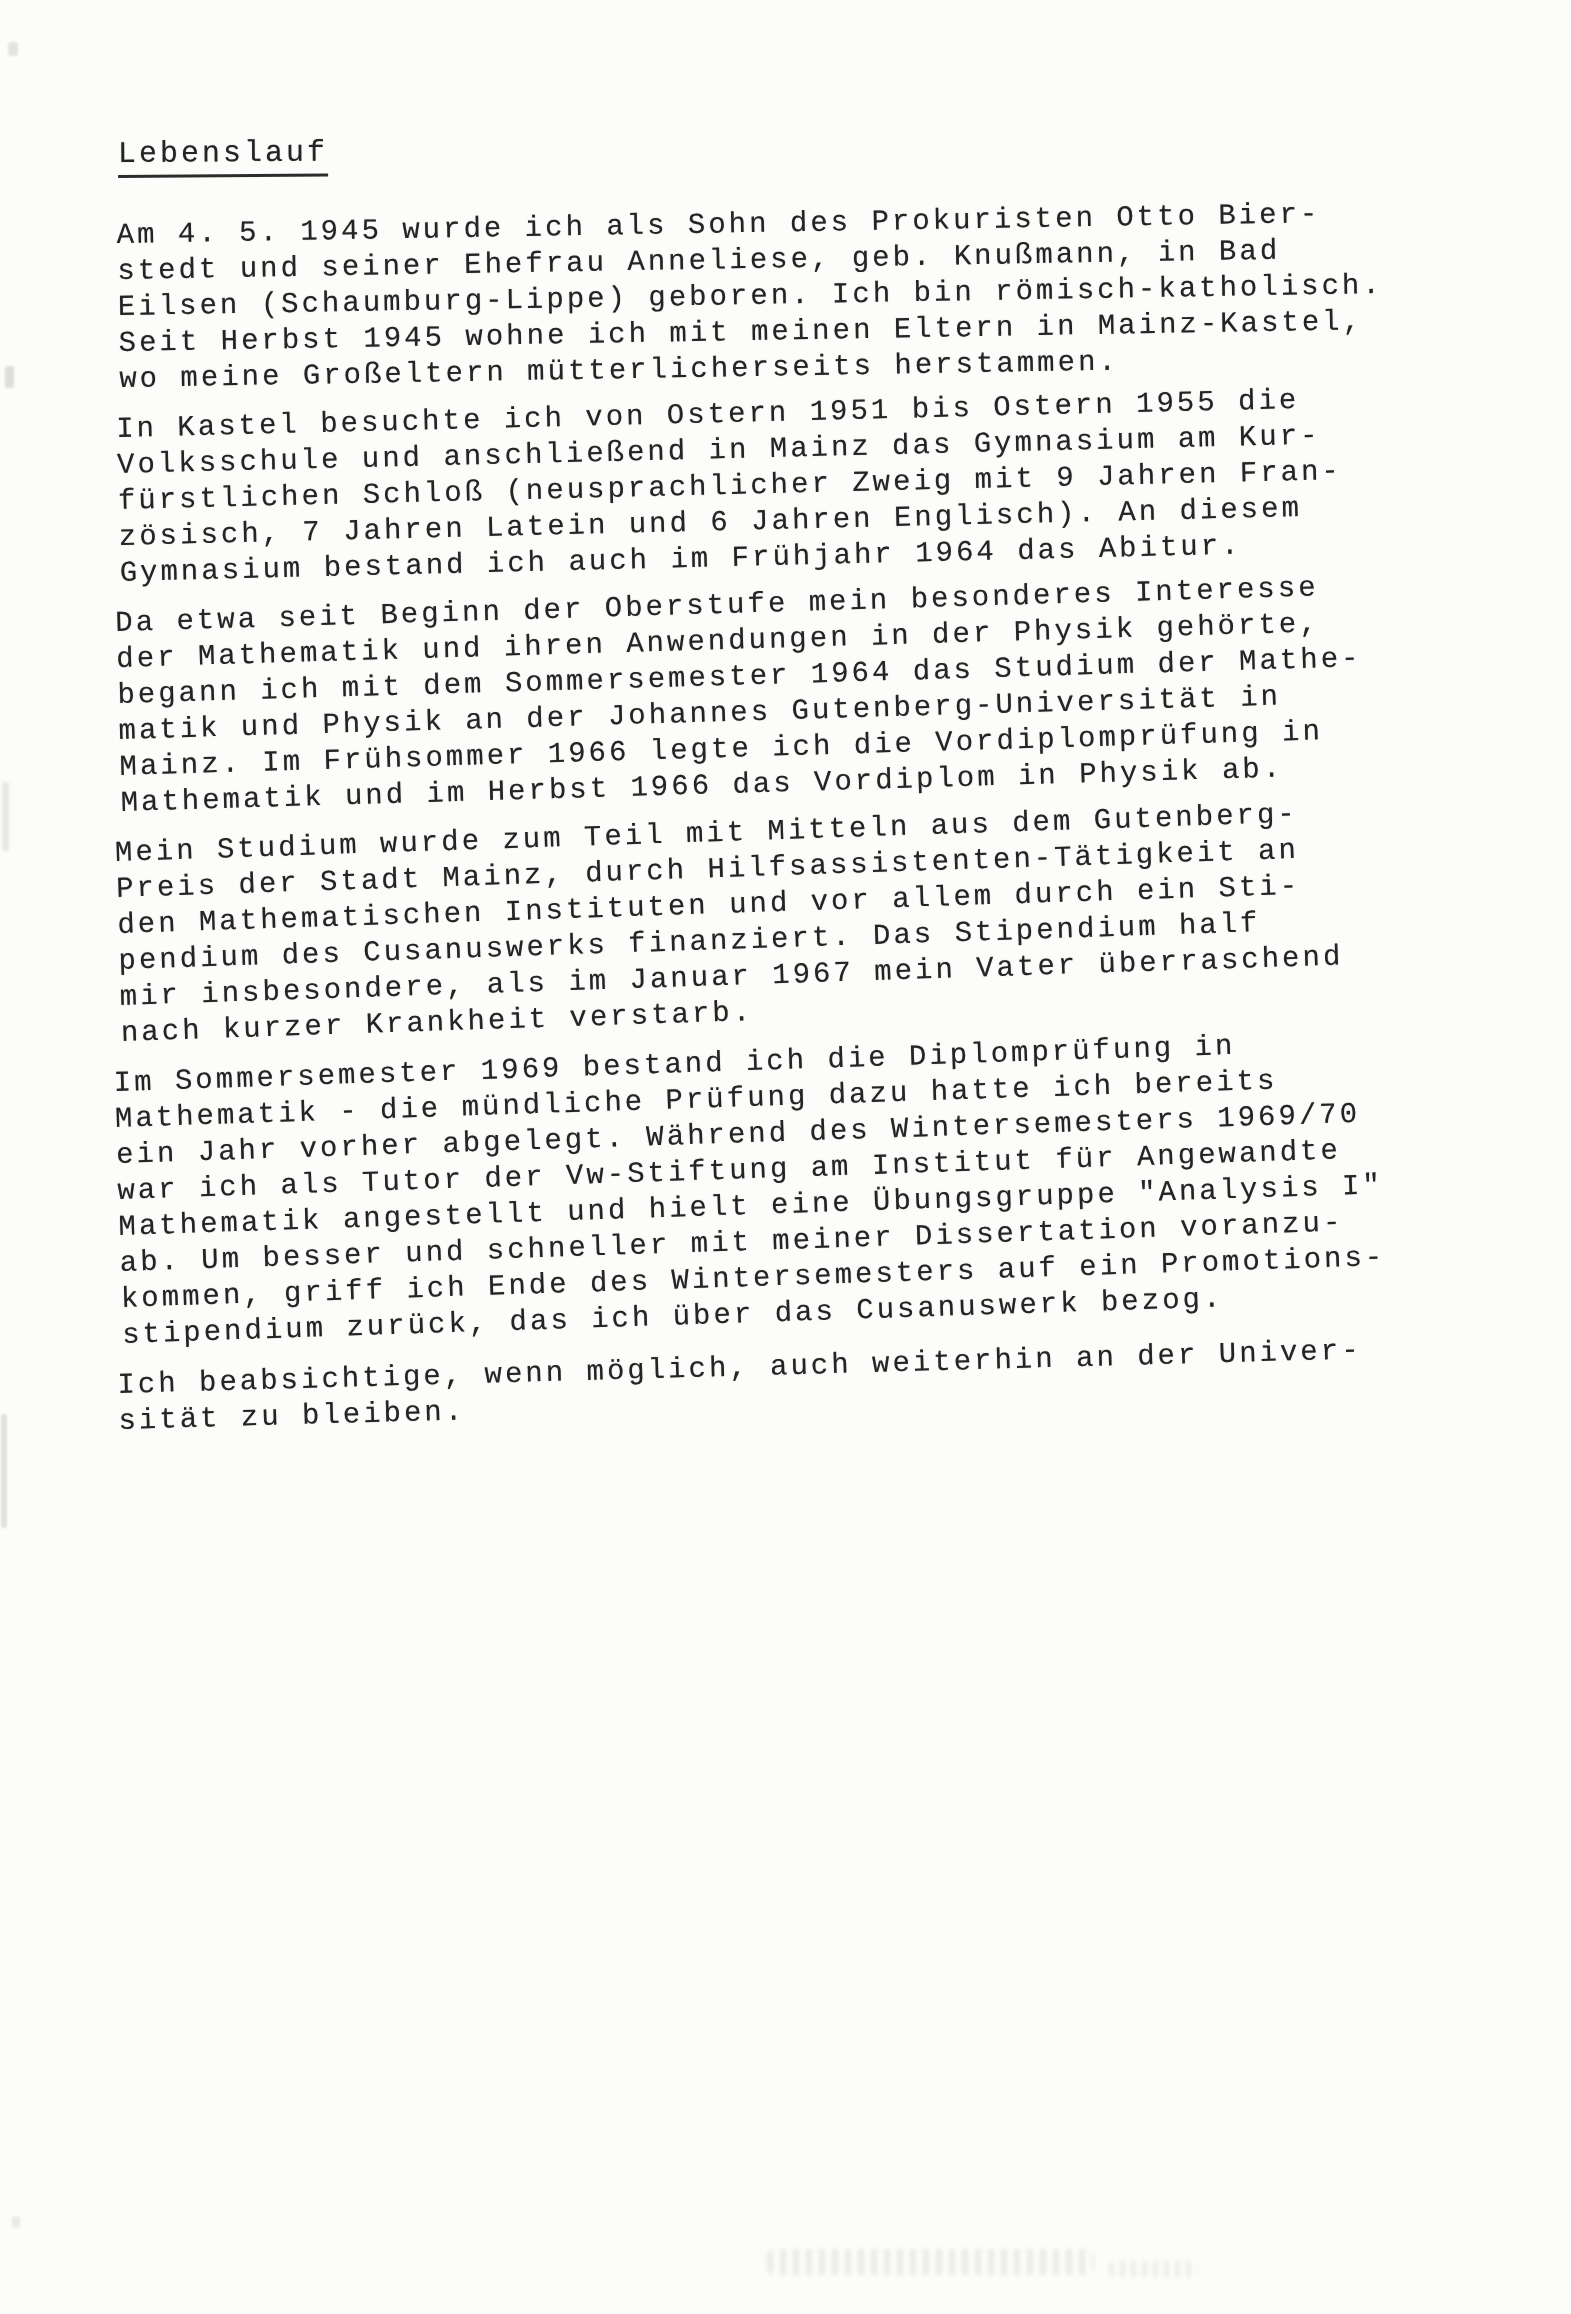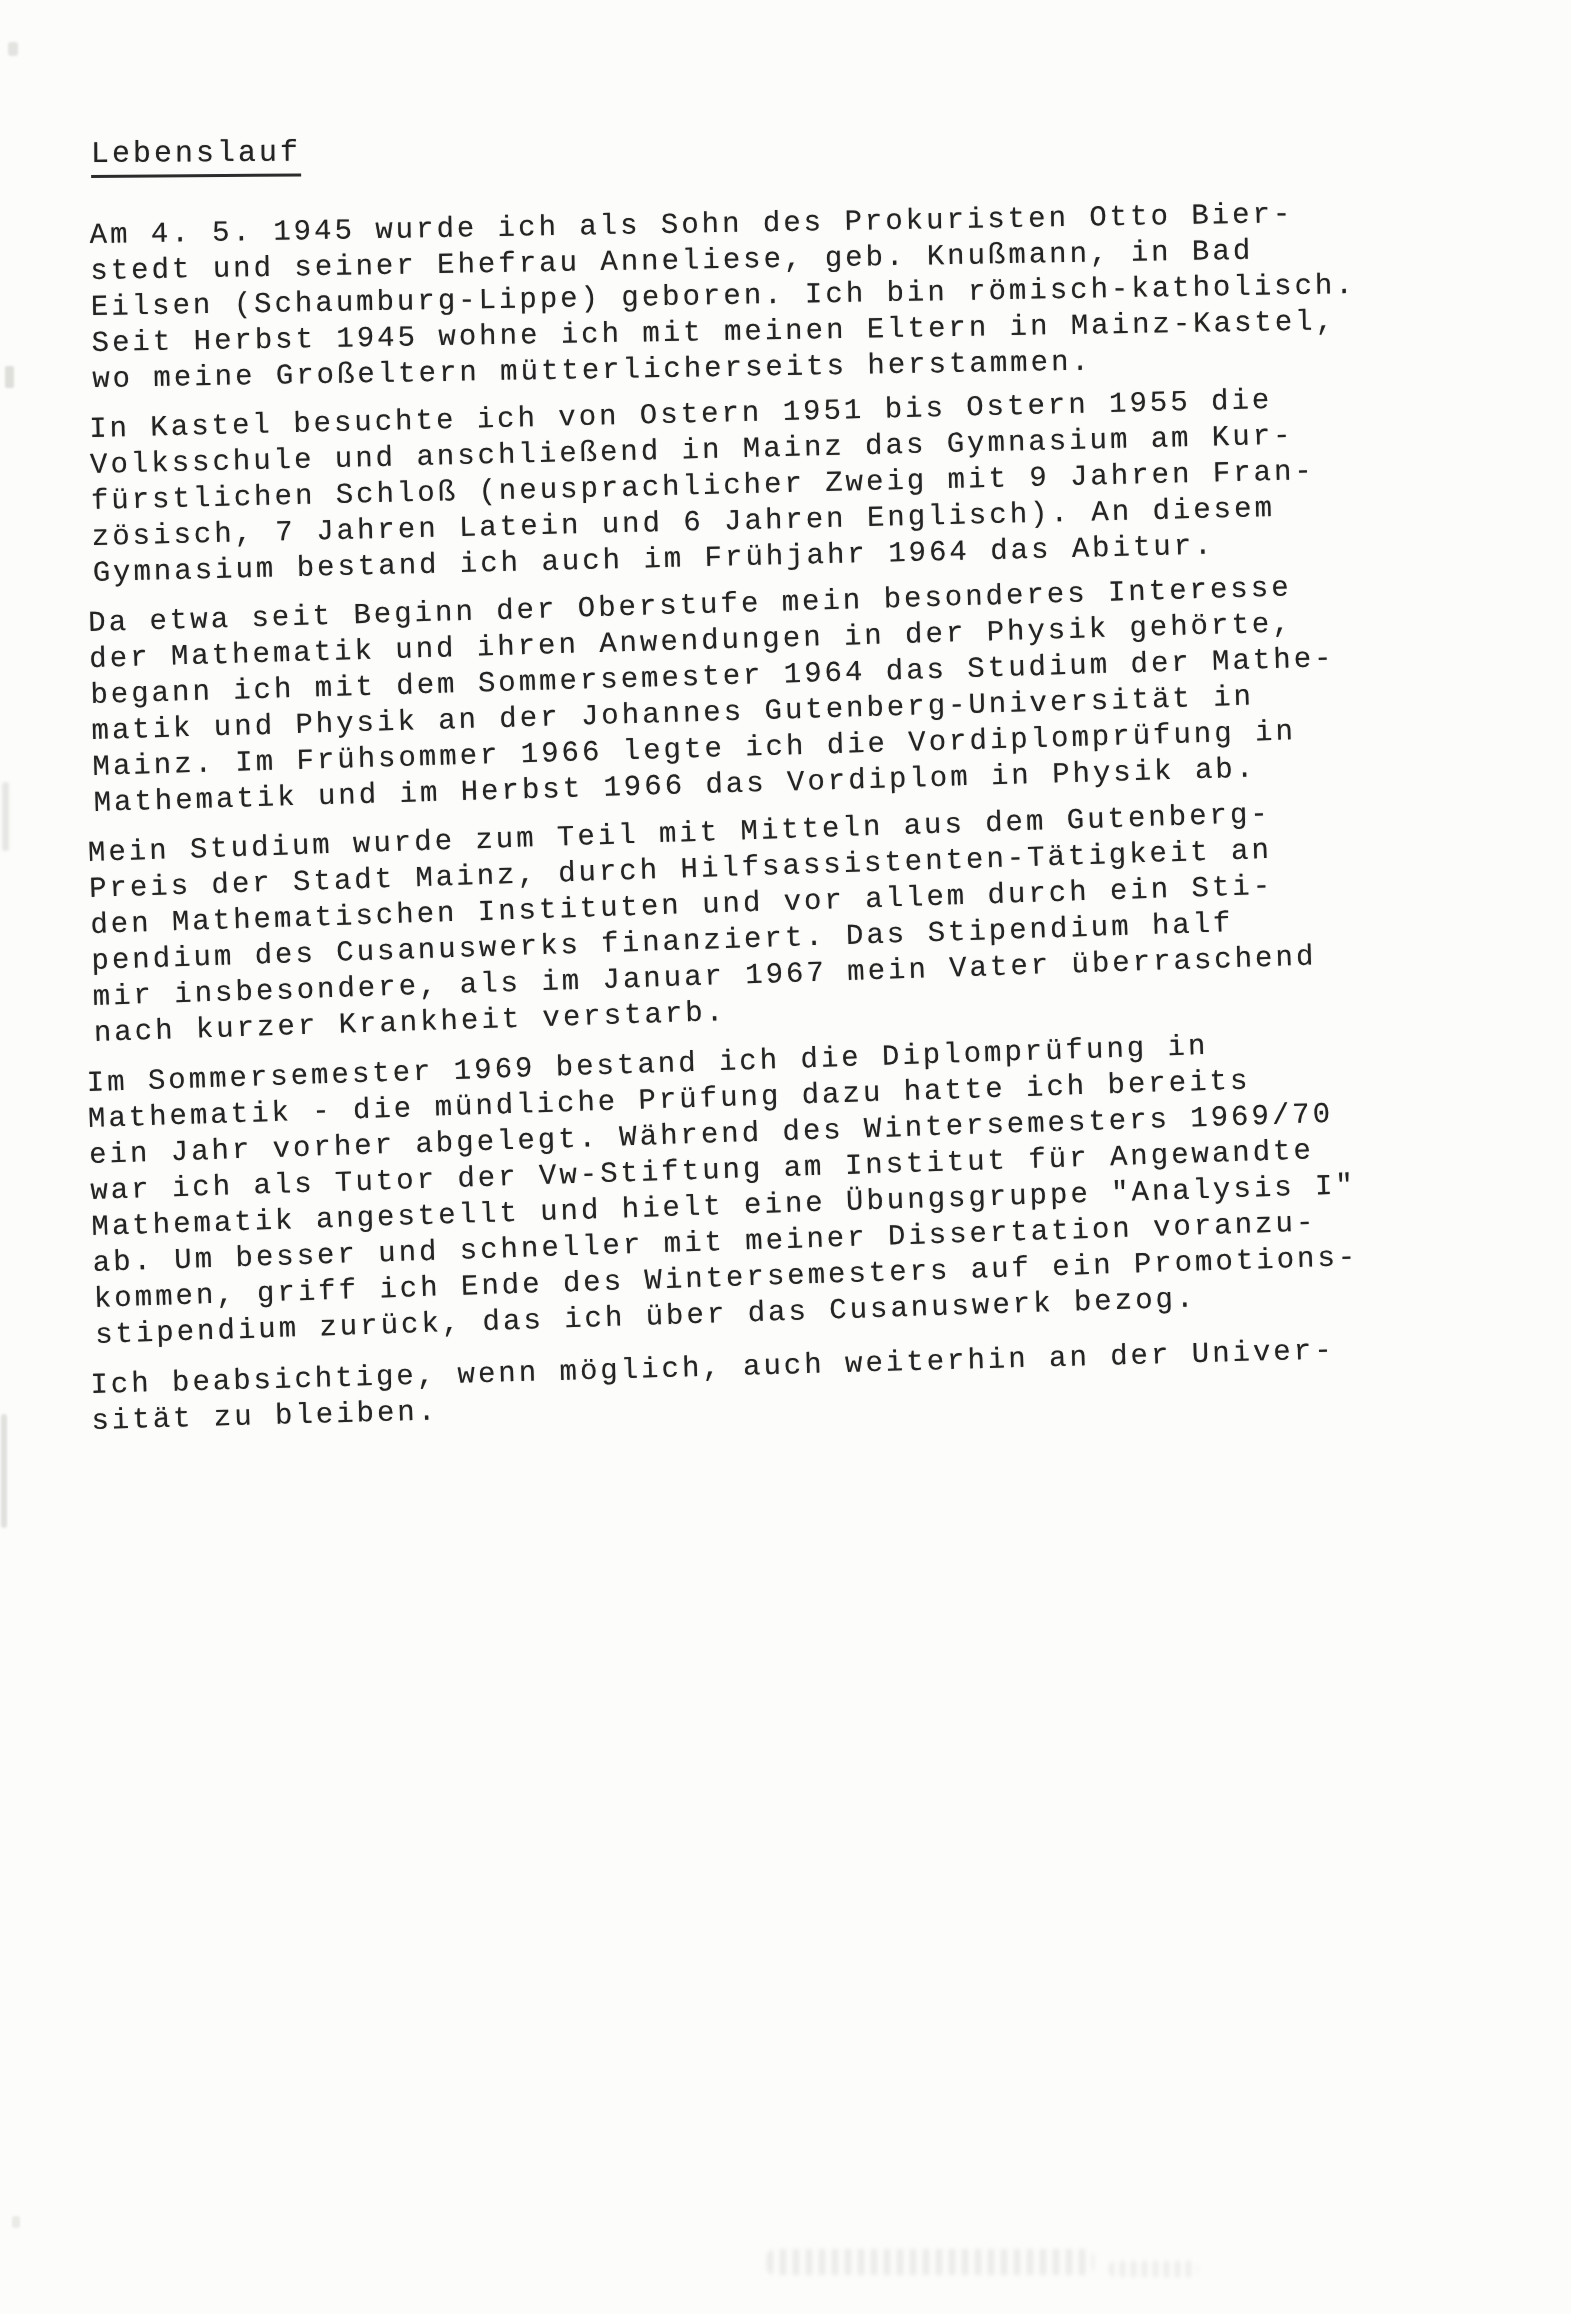--- a/index.html
+++ b/index.html
@@ -12,21 +12,21 @@
     width: 1571px;
     height: 2315px;
     margin: 0 auto;
     background: #fcfcfa;
     overflow: hidden;
     font-family: "Liberation Mono", "DejaVu Sans Mono", monospace;
     color: #242424;
   }
   .content {
     position: absolute;
-    left: 91px;
+    left: 118px;
     top: 137px;
     width: 1297px;
   }
   .heading {
     font-size: 30px;
     font-weight: normal;
     letter-spacing: 3px;
     margin: 0 0 40px 0;
     transform: rotate(-0.4deg);
     transform-origin: 0 50%;

